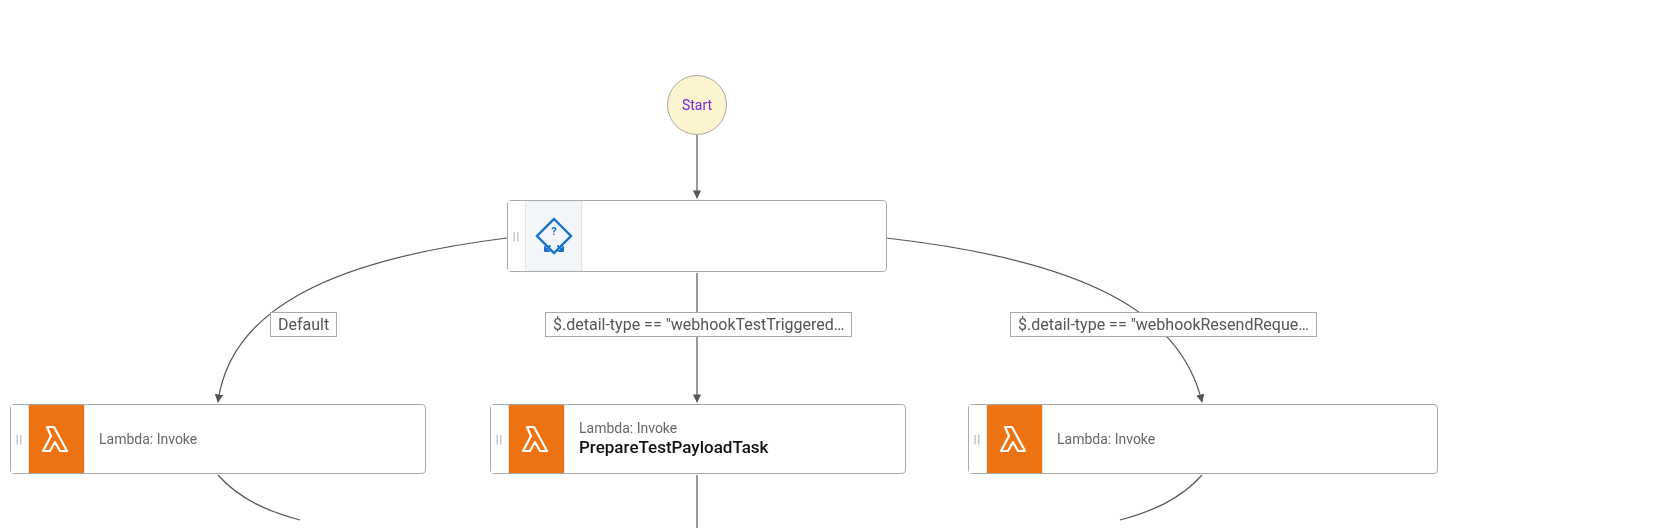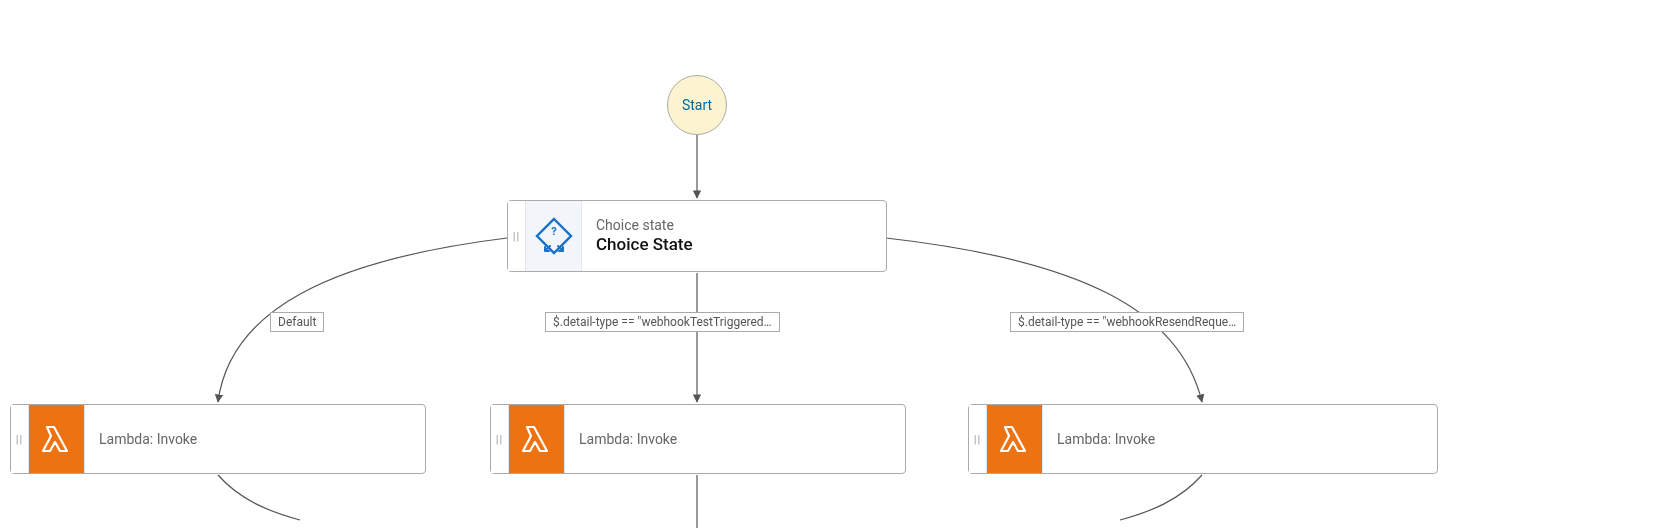--- a/index.html
+++ b/index.html
@@ -22,21 +22,21 @@
   .start-node {
     position: absolute;
     width: 60px; height: 60px;
     border-radius: 50%;
     background: #fcf3cf;
     border: 1px solid #aaa;
     display: flex;
     align-items: center;
     justify-content: center;
     font-size: 14px;
-    color: #0369a1;
+    color: #6d28d9;
   }
   .state-node {
     position: absolute;
     background: #fff;
     border: 1px solid #aaa;
     border-radius: 4px;
     display: flex;
     align-items: stretch;
   }
   .drag-handle {
@@ -82,21 +82,21 @@
     color: #111;
     font-size: 17px;
     font-weight: 500;
     line-height: 1.25;
     white-space: nowrap;
   }
   .edge-label {
     position: absolute;
     background: #fff;
     border: 1px solid #aaa;
-    font-size: 12px;
+    font-size: 16px;
     color: #555;
     padding: 2px 7px;
     white-space: nowrap;
   }
 </style>
 </head>
 <body>
 
 <svg class="connectors" viewBox="0 0 1676 528">
   <defs>
@@ -125,24 +125,20 @@
 <div class="state-node" style="left:507px; top:200px; width:380px; height:72px;">
   <div class="drag-handle">||</div>
   <div class="icon-cell icon-choice">
     <svg width="40" height="40" viewBox="0 0 40 40">
       <path d="M20 3 L37 20 L20 37 L3 20 Z" fill="none" stroke="#1670c5" stroke-width="2.4"></path>
       <text x="20" y="19" text-anchor="middle" font-size="11" fill="#1670c5" font-weight="700">?</text>
       <path d="M16 30 L11 35 M11 35 L11 31 M11 35 L15 35" fill="none" stroke="#1670c5" stroke-width="2" stroke-linecap="round"></path>
       <path d="M24 30 L29 35 M29 35 L29 31 M29 35 L25 35" fill="none" stroke="#1670c5" stroke-width="2" stroke-linecap="round"></path>
     </svg>
   </div>
-  <div class="text-cell">
-    <div class="state-type">Choice state</div>
-    <div class="state-title">Choice State</div>
-  </div>
 </div>
 
 <div class="edge-label" style="left:270px; top:312px;">Default</div>
 <div class="edge-label" style="left:545px; top:312px;">$.detail-type == "webhookTestTriggered…</div>
 <div class="edge-label" style="left:1010px; top:312px;">$.detail-type == "webhookResendReque…</div>
 
 <div class="state-node" style="left:10px; top:404px; width:416px; height:70px;">
   <div class="drag-handle">||</div>
   <div class="icon-cell icon-lambda">
     <svg width="36" height="36" viewBox="0 0 36 36">
@@ -156,20 +152,21 @@
 
 <div class="state-node" style="left:490px; top:404px; width:416px; height:70px;">
   <div class="drag-handle">||</div>
   <div class="icon-cell icon-lambda">
     <svg width="36" height="36" viewBox="0 0 36 36">
       <path d="M8 6 L15 6 L28 30 L21 30 L16 21 L11 30 L4 30 L12 15 Z" fill="none" stroke="#ffffff" stroke-width="2.2" stroke-linejoin="round"></path>
     </svg>
   </div>
   <div class="text-cell">
     <div class="state-type">Lambda: Invoke</div>
+    <div class="state-title">PrepareTestPayloadTask</div>
   </div>
 </div>
 
 <div class="state-node" style="left:968px; top:404px; width:470px; height:70px;">
   <div class="drag-handle">||</div>
   <div class="icon-cell icon-lambda">
     <svg width="36" height="36" viewBox="0 0 36 36">
       <path d="M8 6 L15 6 L28 30 L21 30 L16 21 L11 30 L4 30 L12 15 Z" fill="none" stroke="#ffffff" stroke-width="2.2" stroke-linejoin="round"></path>
     </svg>
   </div>

